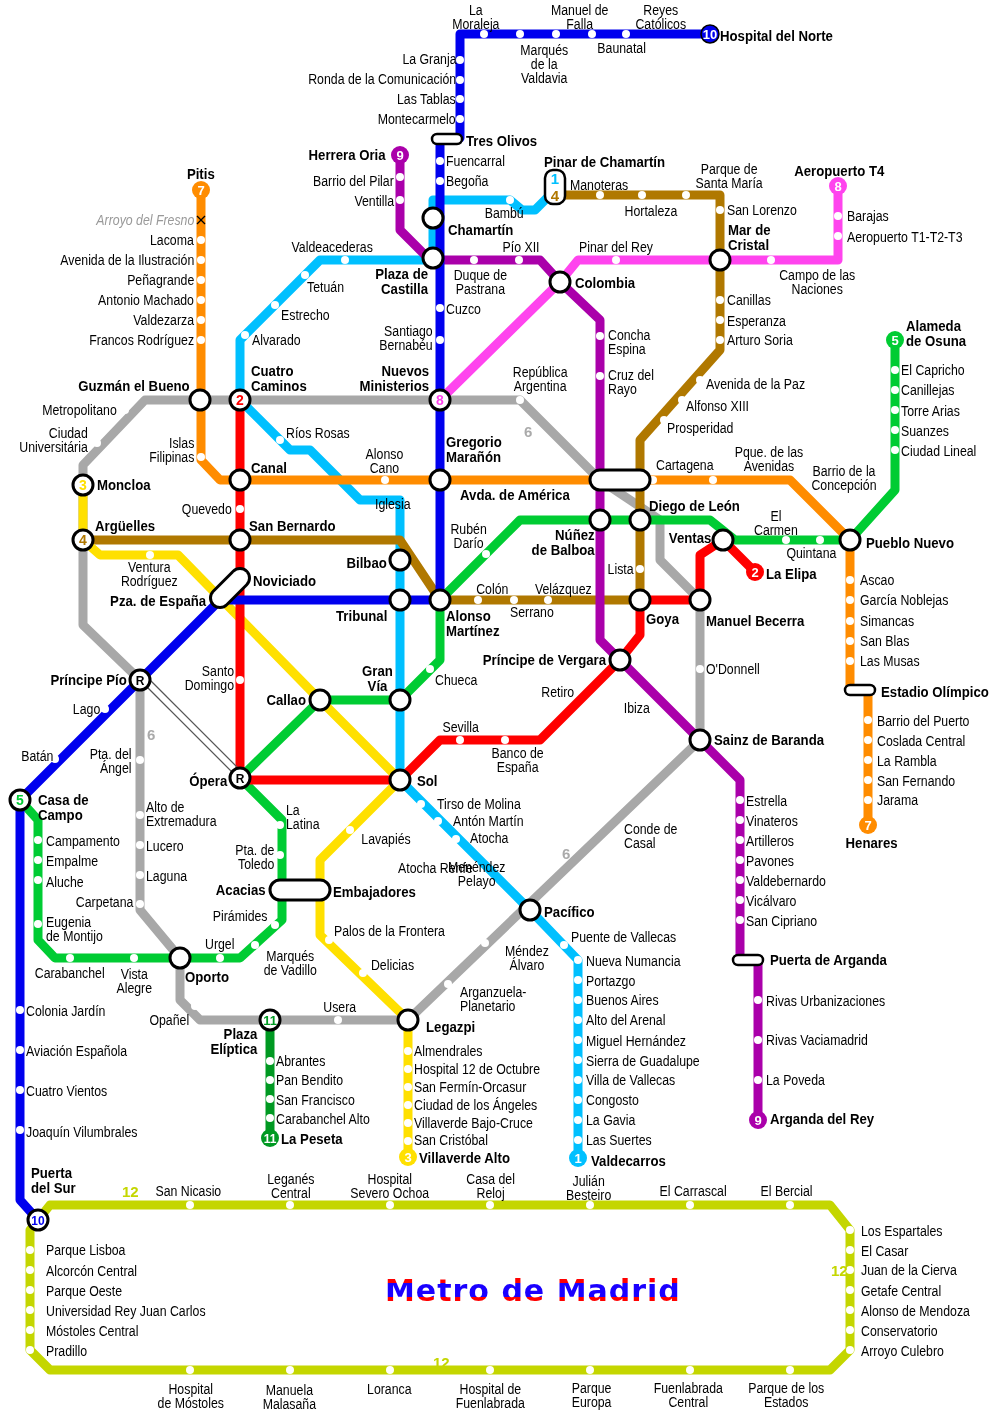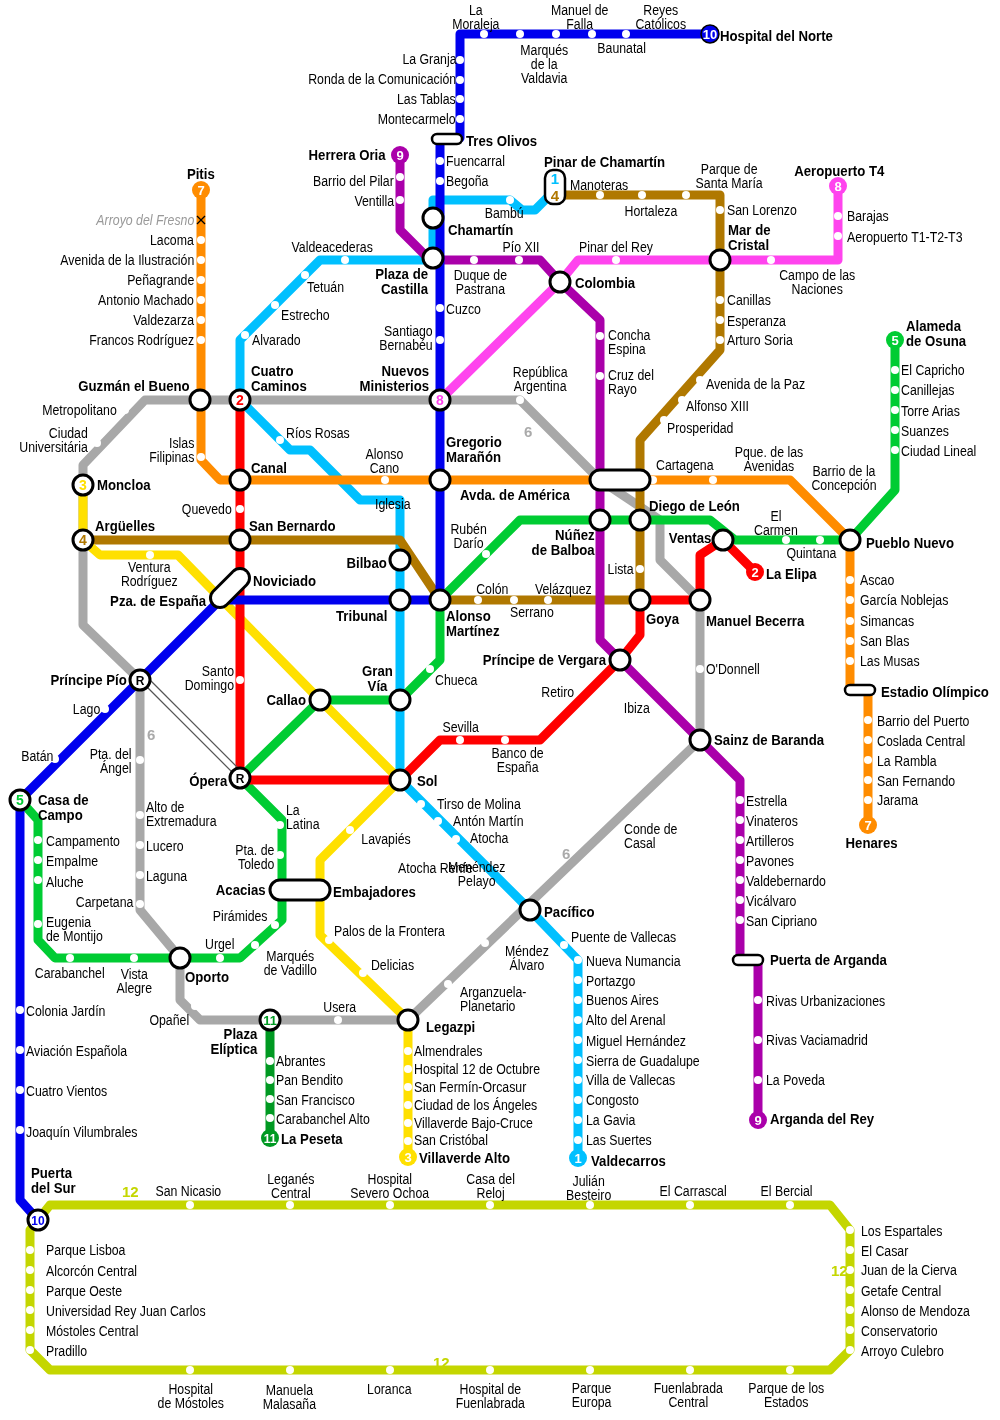--- a/index.html
+++ b/index.html
@@ -615,13 +615,14 @@
     </div>
   <div id="nums">
       <div class="num" style="left: 524px; top: 423px; color: rgb(170, 170, 170);">6</div>
       <div class="num" style="left: 147px; top: 726px; color: rgb(170, 170, 170);">6</div>
       <div class="num" style="left: 562px; top: 845px; color: rgb(170, 170, 170);">6</div>
       <div class="num" style="left: 122px; top: 1183px; color: rgb(196, 214, 0);">12</div>
       <div class="num" style="left: 831px; top: 1262px; color: rgb(196, 214, 0);">12</div>
       <div class="num" style="left: 433px; top: 1354px; color: rgb(196, 214, 0);">12</div>
     </div>
 
+  <div id="title">Metro de Madrid</div>
 </div>
 
 </body></html>

